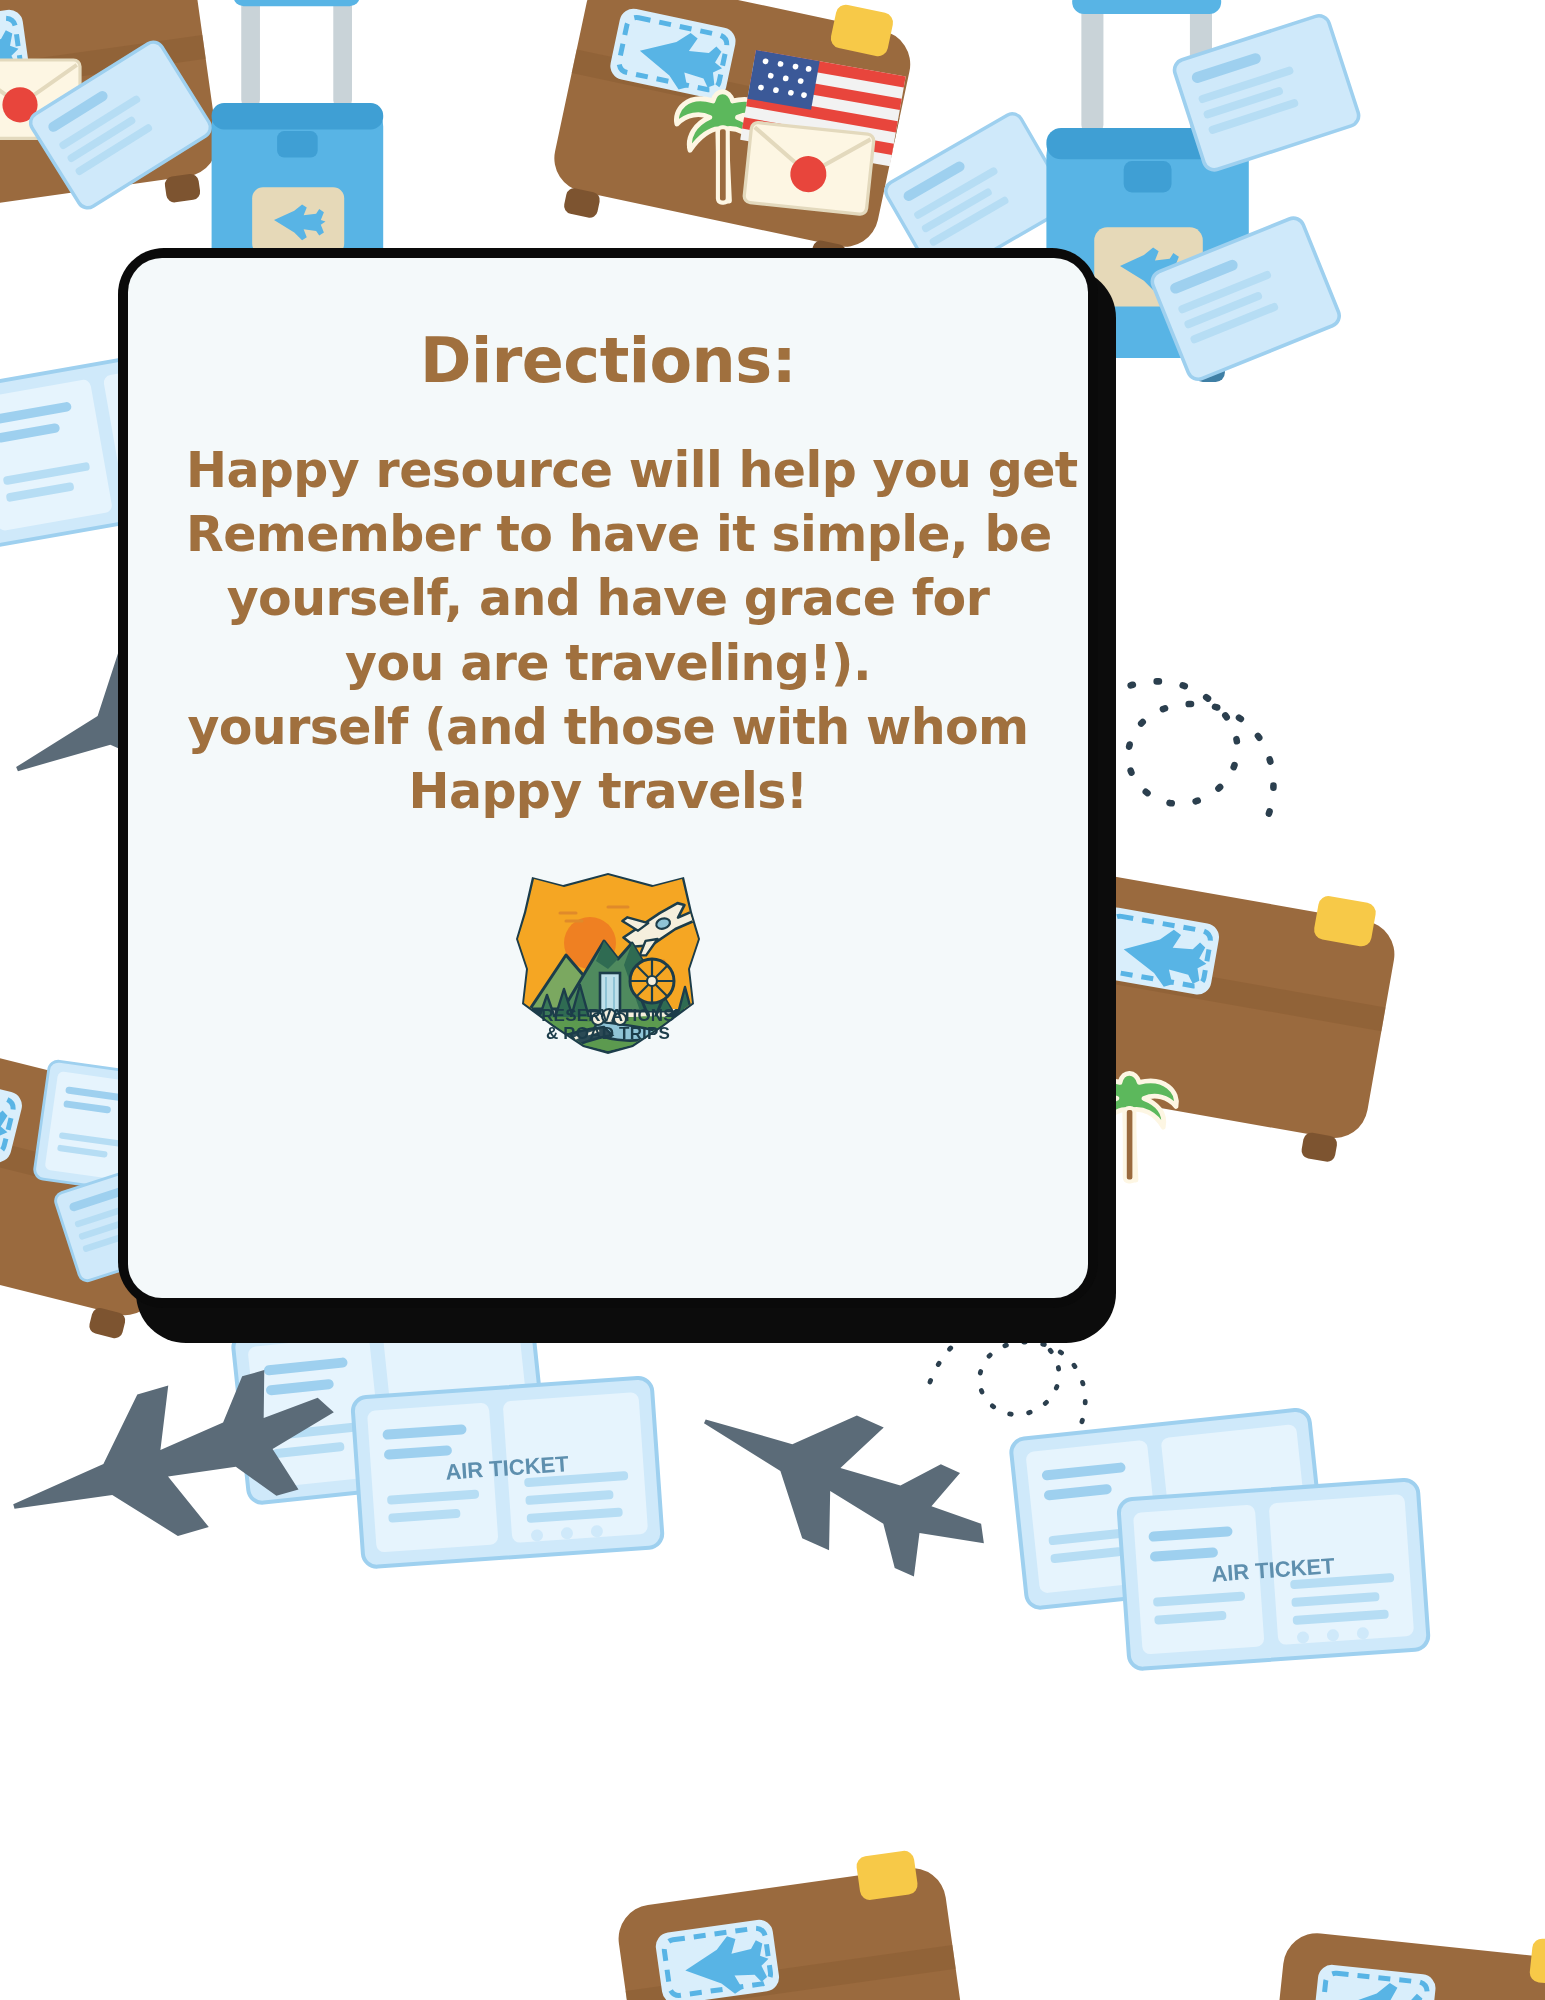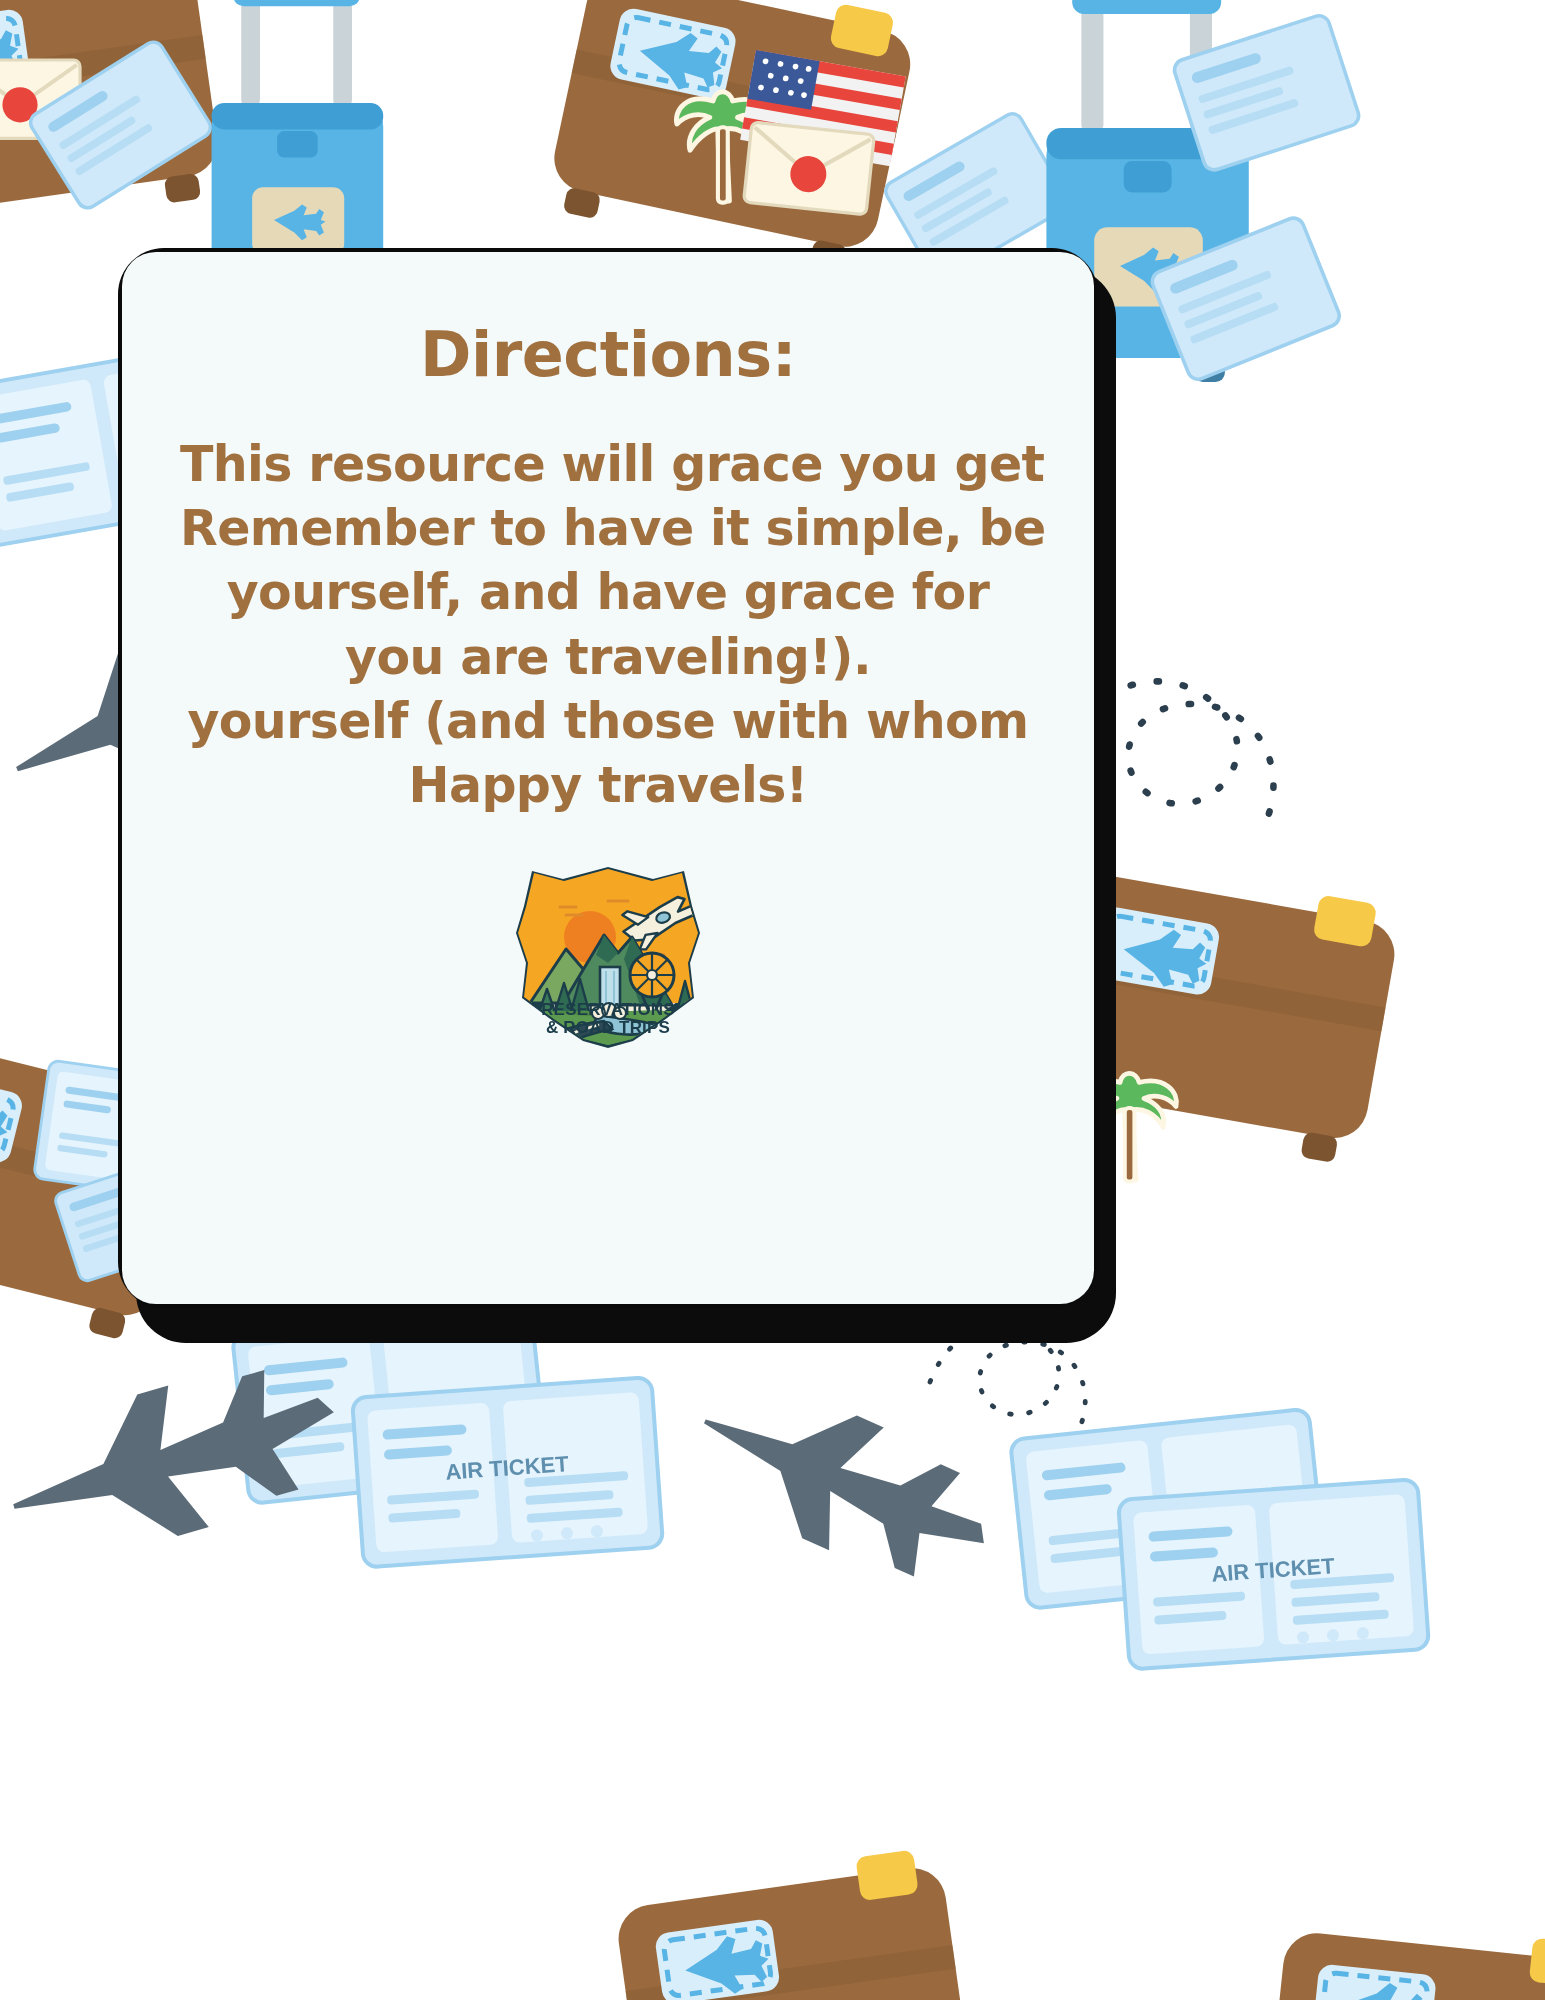--- a/index.html
+++ b/index.html
@@ -36,21 +36,21 @@
     width:980px; height:1075px;
     background:#0c0c0c;
     border-radius:50px;
   }
   #tablet-frame{
     position:absolute;
     left:0; top:0;
     width:980px; height:1060px;
     background:#0a0a0a;
     border-radius:46px;
-    padding:4px;
+    padding:10px;
   }
   #tablet-screen{
     width:100%; height:100%;
     background:#f4f9fa;
     border-radius:34px;
     overflow:hidden;
     position:relative;
     display:flex;
     flex-direction:column;
     align-items:center;
@@ -302,21 +302,21 @@
   </div>
 
   <div id="tablet">
     <div id="tablet-shadow"></div>
     <div id="tablet-frame">
       <div id="tablet-screen">
 
         <div class="heading">Directions:</div>
 
         <div class="body-block">
-          <span class="ln">This resource will grace you get</span>
+          <span class="ln">Happy resource will help you get</span>
           <span class="ln">Remember to have it simple, be</span>
           <span class="ln">yourself, and have grace for</span>
           <span class="ln">you are traveling!).</span>
           <span class="ln">yourself (and those with whom</span>
           <span class="ln">Happy travels!</span>
         </div>
 
         <div id="logo-wrap">
           <svg width="192" height="188" viewBox="0 0 192 188" xmlns="http://www.w3.org/2000/svg">
             <defs>

